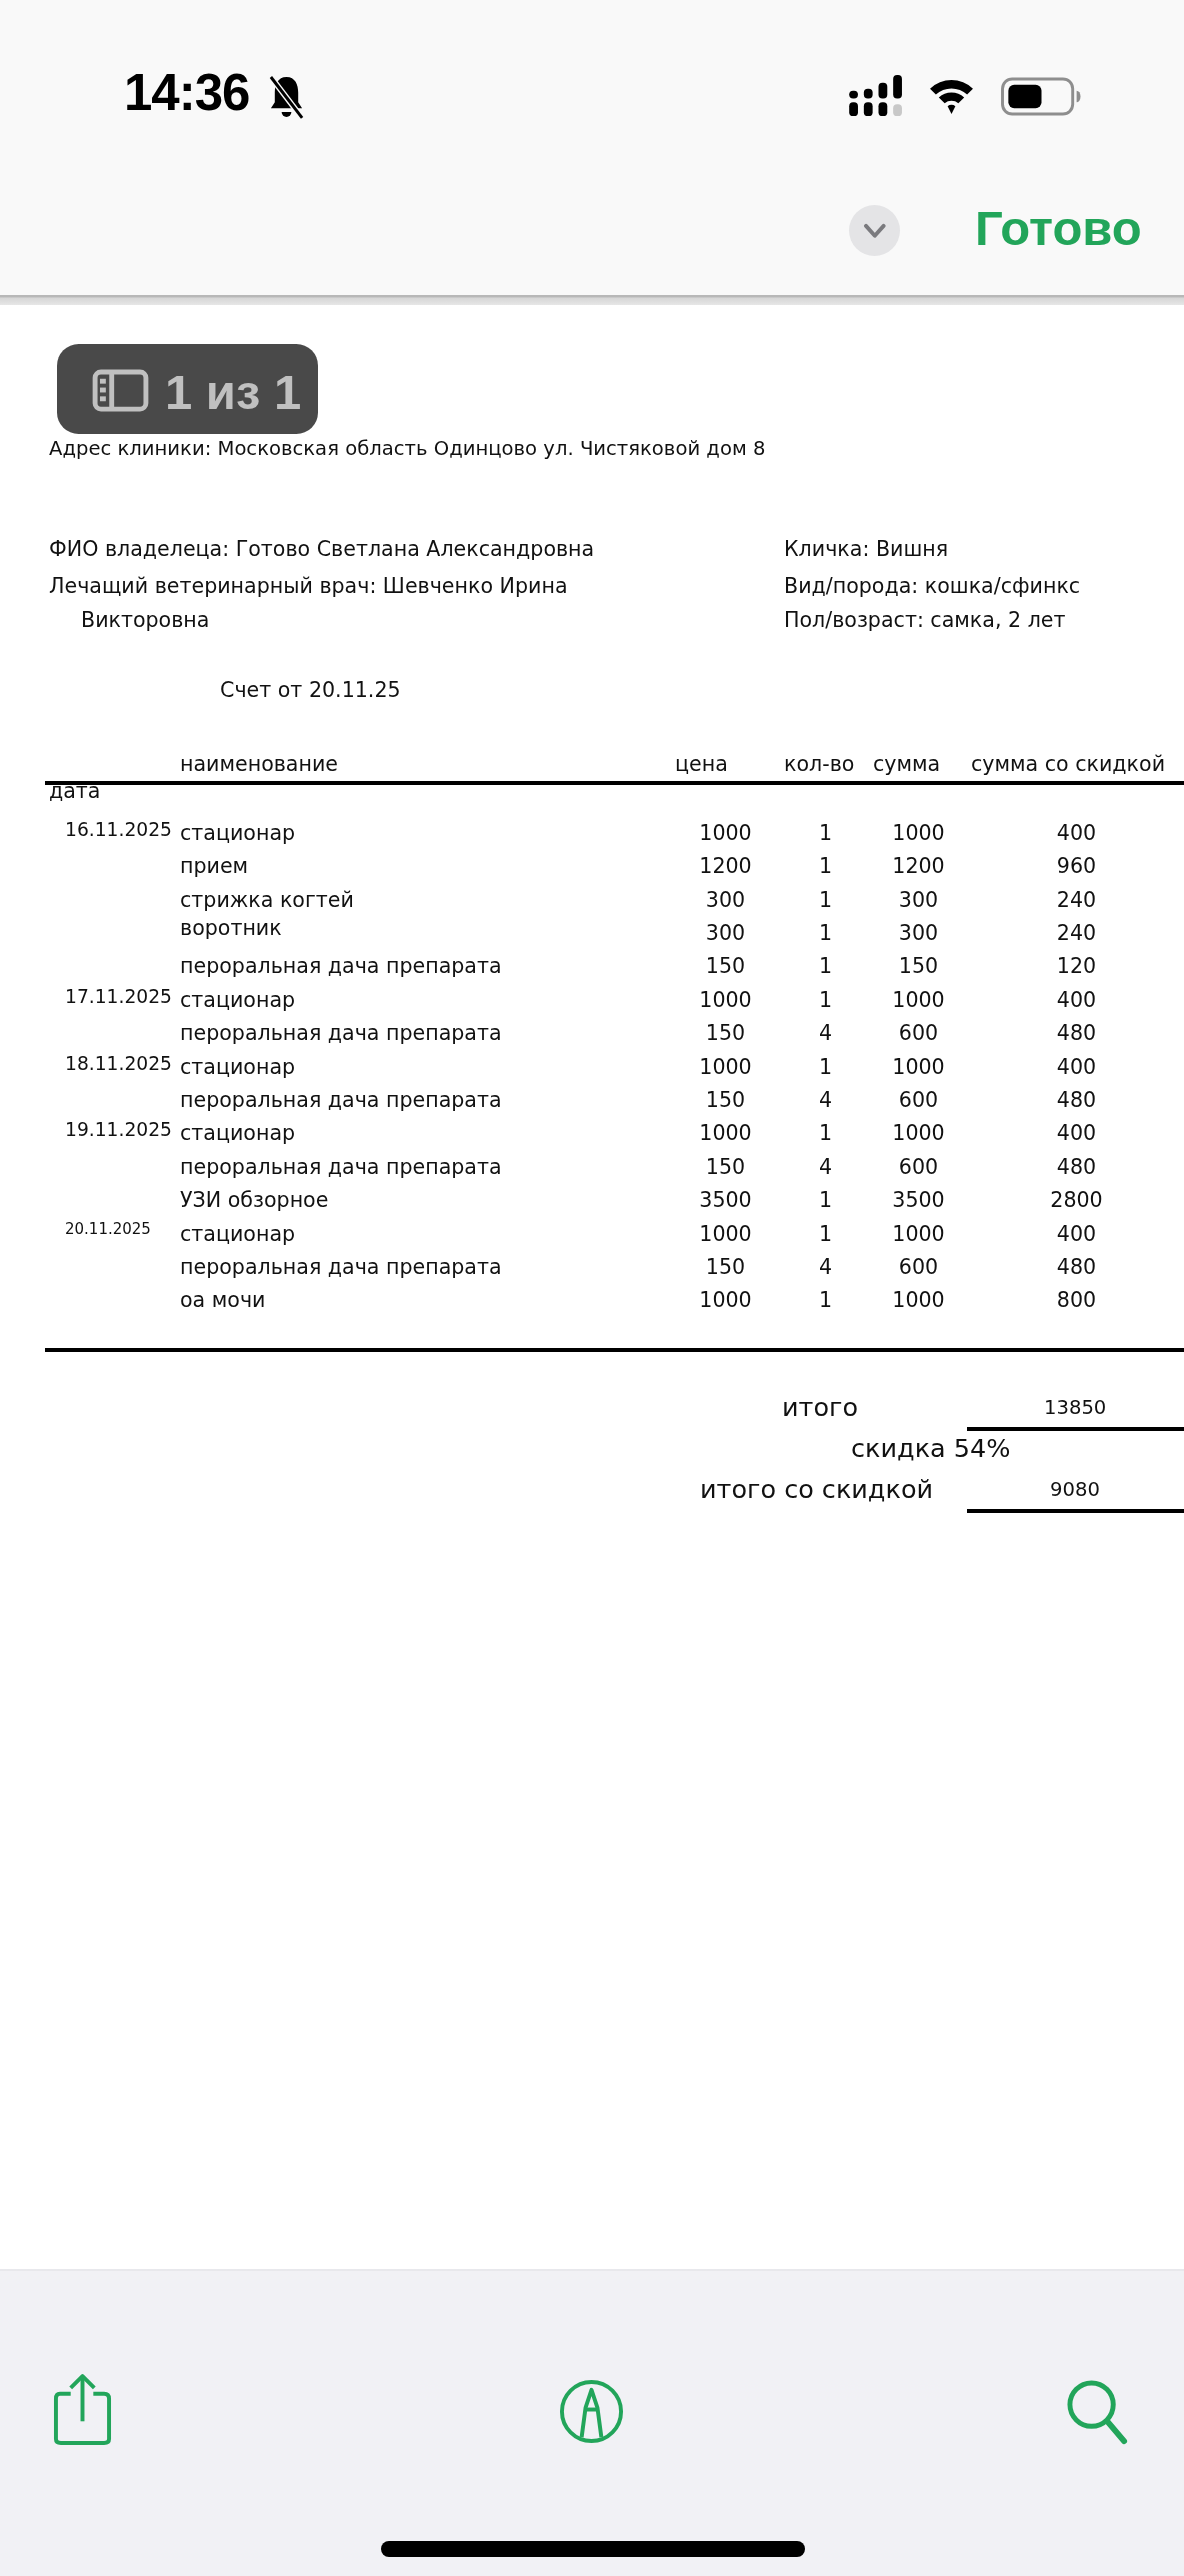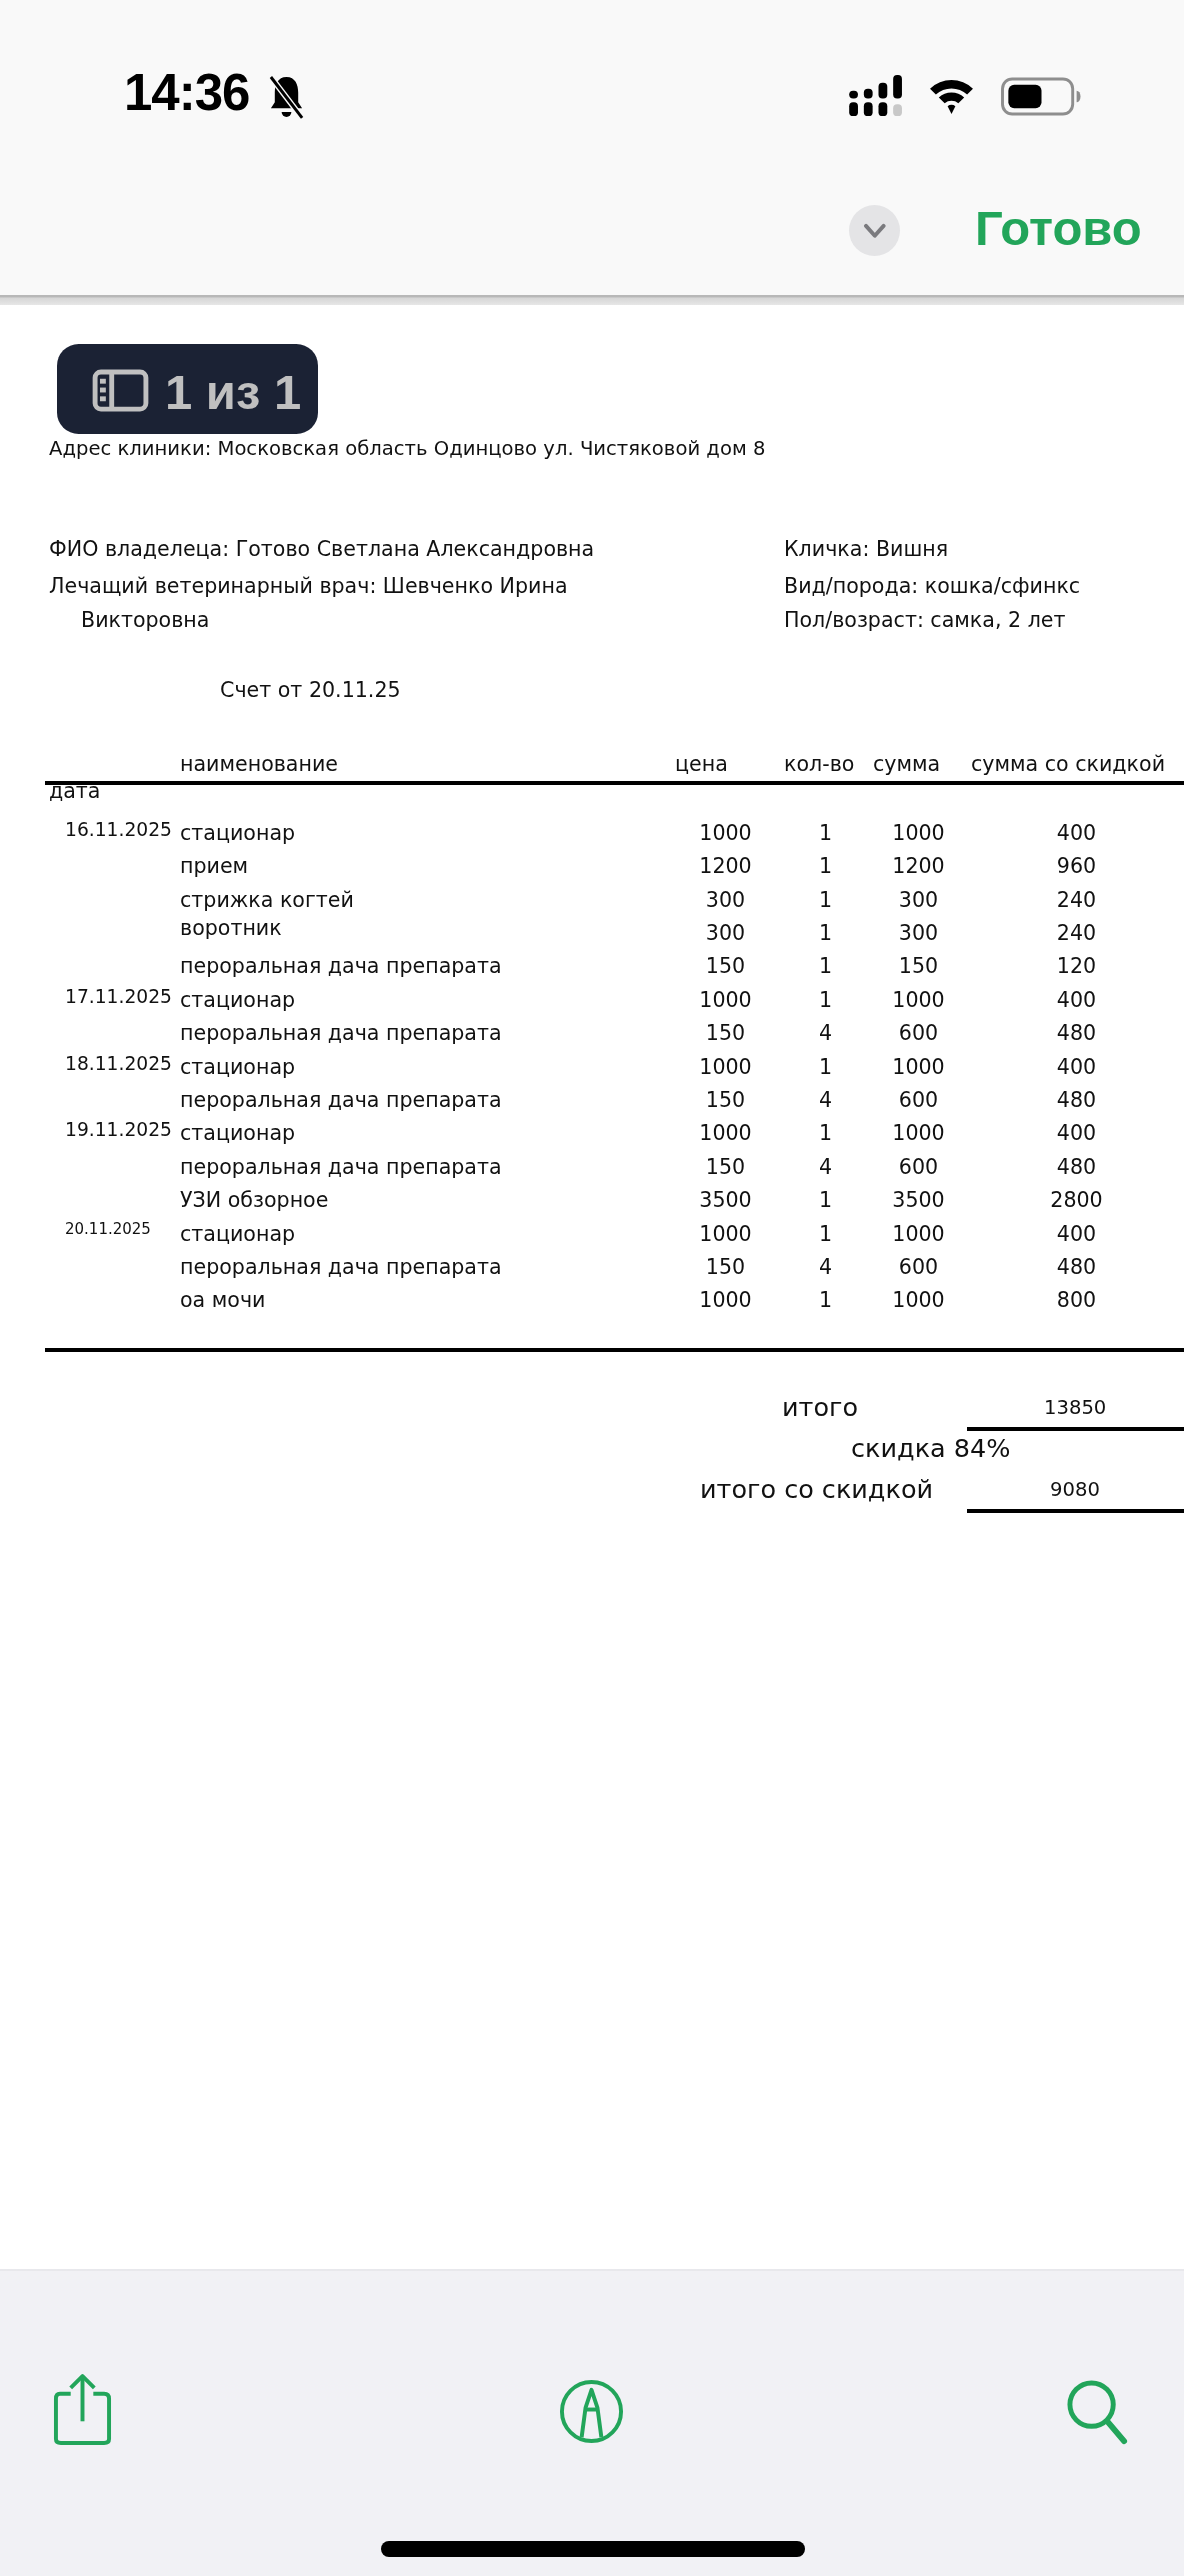--- a/index.html
+++ b/index.html
@@ -35,21 +35,21 @@
     background: #e4e4e6;
   }
   .title-chevron svg { position: absolute; left: 13.8px; top: 15.7px; }
   .done-btn {
     position: absolute; left: 975px; top: 200px; font-size: 49px; font-weight: bold;
     color: #22a55a; background: none; border: none; padding: 0; font-family: inherit;
   }
 
   .page-indicator {
     position: absolute; left: 57px; top: 344px; width: 261px; height: 90px;
-    background: #0f172a; border-radius: 21.6px; opacity: 0.95;
+    background: #404040; border-radius: 21.6px; opacity: 0.95;
   }
   .page-indicator svg { position: absolute; left: 35px; top: 24.6px; }
   .page-indicator .pi-text {
     position: absolute; left: 108px; top: 19.6px; font-size: 49px; font-weight: bold; color: #bdbdbd;
   }
 
   .doc { position: absolute; left: 0; top: 305px; width: 1185px; font-family: "DejaVu Sans", sans-serif; }
   .doc .t { position: absolute; white-space: nowrap; font-size: 20.6px; color: #111; }
   .doc .t-sm { font-size: 19.6px; }
   .rule { position: absolute; background: #000; }
@@ -248,21 +248,21 @@
         <div class="cell" style="left: 879px; top: 983px; width: 79px; text-align: center;">1000</div>
         <div class="cell" style="left: 1037px; top: 983px; width: 79px; text-align: center;">800</div>
       </div>
     </div>
 
   <div class="rule" style="left:45px; top:1043px; width:1140px; height:3.9px;"></div>
 
   <div class="cell" style="left:782px; top:1087px; font-size:25.5px;">итого</div>
   <div class="cell" style="left:1044px; top:1091px; font-size:19.6px;">13850</div>
   <div class="rule" style="left:967px; top:1122px; width:218px; height:3.9px;"></div>
-  <div class="cell" style="left:851px; top:1128px; font-size:25.5px;">скидка 84%</div>
+  <div class="cell" style="left:851px; top:1128px; font-size:25.5px;">скидка 54%</div>
   <div class="cell" style="left:700px; top:1169px; font-size:25.5px;">итого со скидкой</div>
   <div class="cell" style="left:1050px; top:1173px; font-size:19.6px;">9080</div>
   <div class="rule" style="left:967px; top:1204px; width:218px; height:3.9px;"></div>
 </div>
 
 <div class="page-indicator">
   <svg width="57" height="43" viewBox="0 0 58 44">
     <rect x="3" y="3" width="52" height="38" rx="6" fill="none" stroke="#bdbdbd" stroke-width="5"></rect>
     <line x1="20" y1="3" x2="20" y2="41" stroke="#bdbdbd" stroke-width="5"></line>
     <rect x="8" y="10" width="6" height="5" fill="#bdbdbd"></rect>

